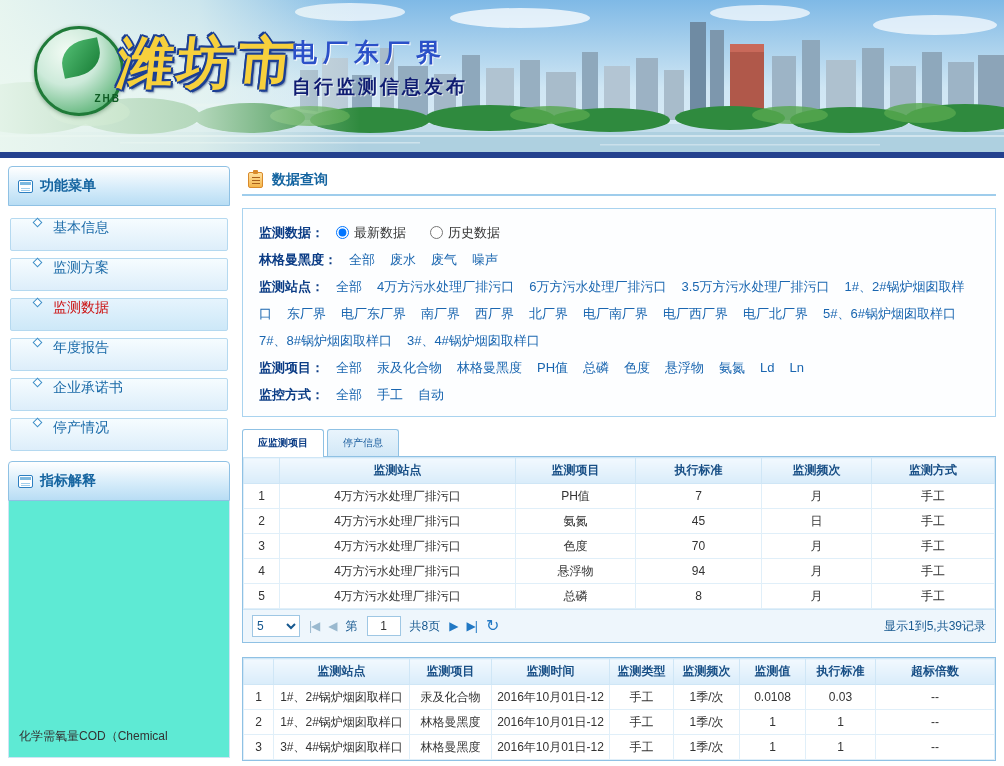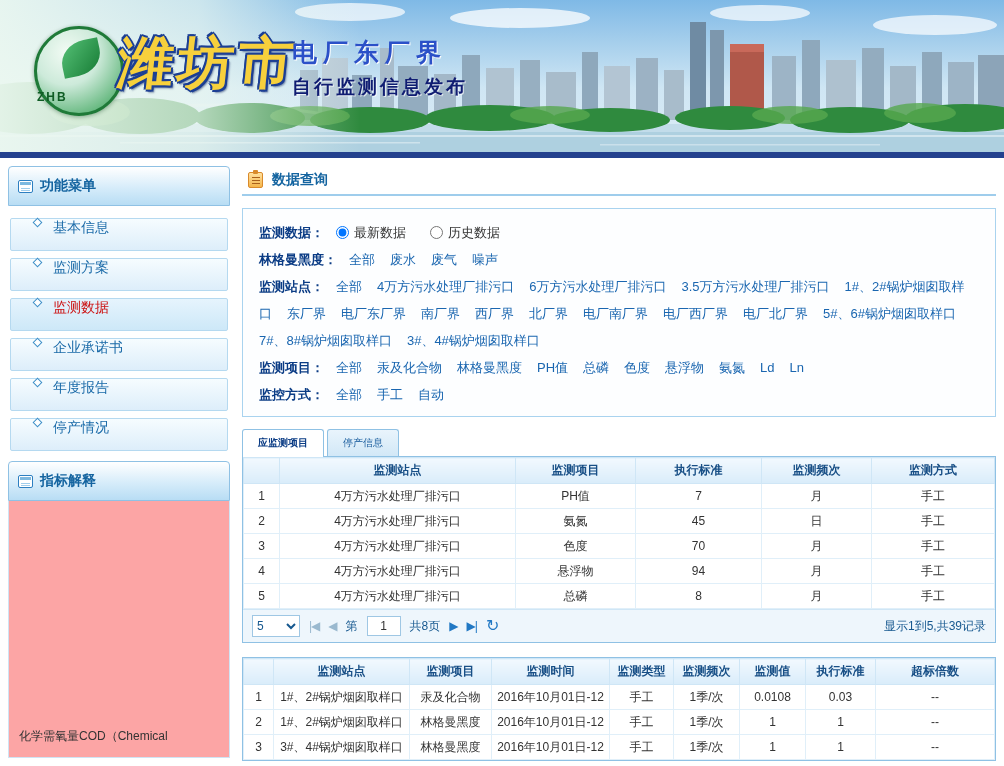--- a/index.html
+++ b/index.html
@@ -11,22 +11,22 @@
   .banner { position:relative; width:1004px; height:152px; overflow:hidden;
     background:linear-gradient(180deg,#7fb9e6 0%,#a6cfec 28%,#cfe6f4 58%,#dcecf6 100%); }
   .banner svg { position:absolute; left:0; top:0; }
   .banner-green { position:absolute; left:0; top:0; width:360px; height:100%;
     background:linear-gradient(90deg, rgba(236,248,240,.95) 0%, rgba(236,248,240,.7) 55%, rgba(236,248,240,0) 100%); }
   .logo { position:absolute; left:34px; top:26px; width:90px; height:90px; border-radius:50%;
     background:radial-gradient(circle at 35% 28%, #f2fbf4, #cdeada 40%, #2f9e4f 100%);
     border:3px solid #1f7a38; box-shadow:0 1px 4px rgba(0,60,20,.4); }
   .logo-leaf { position:absolute; top:12px; left:24px; width:40px; height:34px;
     border-radius:65% 0 65% 0; background:linear-gradient(135deg,#57c278,#157a33); transform:rotate(-12deg); }
-  .logo-text { position:absolute; bottom:9px; width:100%; text-align:left;
-    color:#0f5c24; font-weight:bold; font-size:12px; letter-spacing:2px; }
+  .logo-text { position:absolute; bottom:9px; width:100%; text-align:right;
+    color:#0f5c24; font-weight:bold; font-size:10px; letter-spacing:2px; }
   .banner-city-name { position:absolute; left:118px; top:26px; font-size:56px; font-weight:bold;
     color:#f7d03c; letter-spacing:4px; transform:skewX(-6deg);
     text-shadow:-2px 0 #1c3f94,0 -2px #1c3f94,2px 0 #1c3f94,0 2px #1c3f94,2px 2px #1c3f94,-2px -2px #1c3f94,3px 3px 2px rgba(18,38,96,.55); }
   .banner-titles { position:absolute; left:292px; top:36px; }
   .banner-t1 { font-size:25px; font-weight:bold; color:#2b50c8; letter-spacing:6px; text-shadow:1px 1px 0 #fff; }
   .banner-t2 { font-size:19px; font-weight:bold; color:#101d72; letter-spacing:3px; margin-top:5px; text-shadow:1px 1px 0 rgba(255,255,255,.7); }
   .banner-divider { height:6px; background:#24418e; }
 
   
   .content { display:flex; gap:12px; padding:8px 8px 0 8px; height:600px; }
@@ -36,21 +36,21 @@
   .side-header { height:40px; flex:none; border:1px solid #8fc1e4; border-radius:4px 4px 0 0;
     background:linear-gradient(180deg,#ffffff,#d6ecfa 55%,#b8ddf4);
     display:flex; align-items:center; gap:7px; padding:0 9px; color:#1464a0; font-weight:bold; font-size:14px; }
   .menu { padding:12px 2px 10px 2px; display:flex; flex-direction:column; gap:7px; }
   .menu-item { height:33px; border:1px solid #b5d9f0; border-radius:2px;
     background:linear-gradient(180deg,#f6fcff,#ddeefa);
     display:flex; align-items:flex-start; gap:12px; padding-left:23px;
     color:#1a6aa8; font-size:14px; cursor:pointer; }
   .menu-item.active { background:linear-gradient(180deg,#e6f4fd,#cde8f8); color:#cc1111; }
   .diamond-icon { width:7px; height:7px; border:1px solid #3d8fc9; background:#fff; transform:rotate(45deg); flex:none; }
-  .indicator-panel { flex:1; border:1px solid #cfe4f4; border-top:none; background:#fca5a5; position:relative; overflow:hidden; }
+  .indicator-panel { flex:1; border:1px solid #cfe4f4; border-top:none; background:#5eead4; position:relative; overflow:hidden; }
   .indicator-text { position:absolute; left:10px; bottom:12px; font-size:12px; color:#333; white-space:nowrap; }
 
   
   .menu-icon, .book-icon { width:15px; height:13px; border:1px solid #2d7fc1; background:#fff;
     border-radius:2px; position:relative; flex:none; }
   .menu-icon::before, .book-icon::before { content:""; position:absolute; left:1px; right:1px; top:1px; height:3px; background:#7db9e0; }
   .menu-icon::after, .book-icon::after { content:""; position:absolute; left:2px; right:2px; top:7px; height:1px;
     background:#9fcdec; box-shadow:0 2px 0 #9fcdec; }
 
   
@@ -197,25 +197,25 @@
           <div class="menu-item">
             <span class="diamond-icon"></span>
             <span>监测方案</span>
           </div>
           <div class="menu-item active">
             <span class="diamond-icon"></span>
             <span>监测数据</span>
           </div>
           <div class="menu-item">
             <span class="diamond-icon"></span>
+            <span>年度报告</span>
+          </div>
+          <div class="menu-item">
+            <span class="diamond-icon"></span>
             <span>企业承诺书</span>
-          </div>
-          <div class="menu-item">
-            <span class="diamond-icon"></span>
-            <span>年度报告</span>
           </div>
           <div class="menu-item">
             <span class="diamond-icon"></span>
             <span>停产情况</span>
           </div>
         </nav>
       <div class="side-header">
         <span class="book-icon"></span>
         <span>指标解释</span>
       </div>

